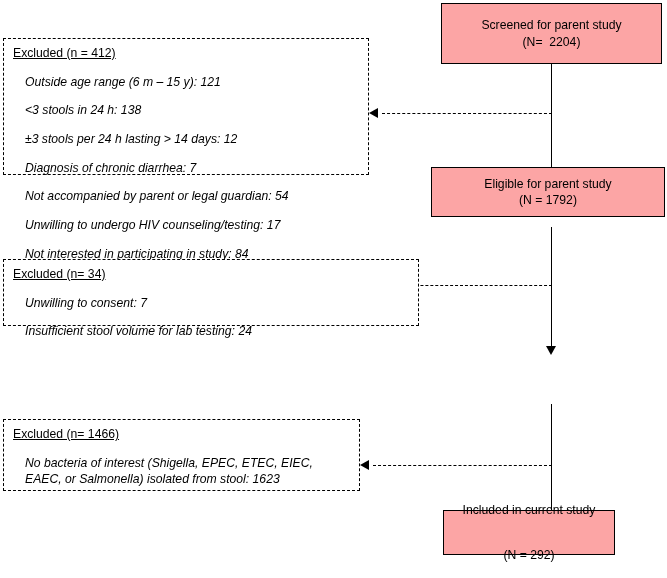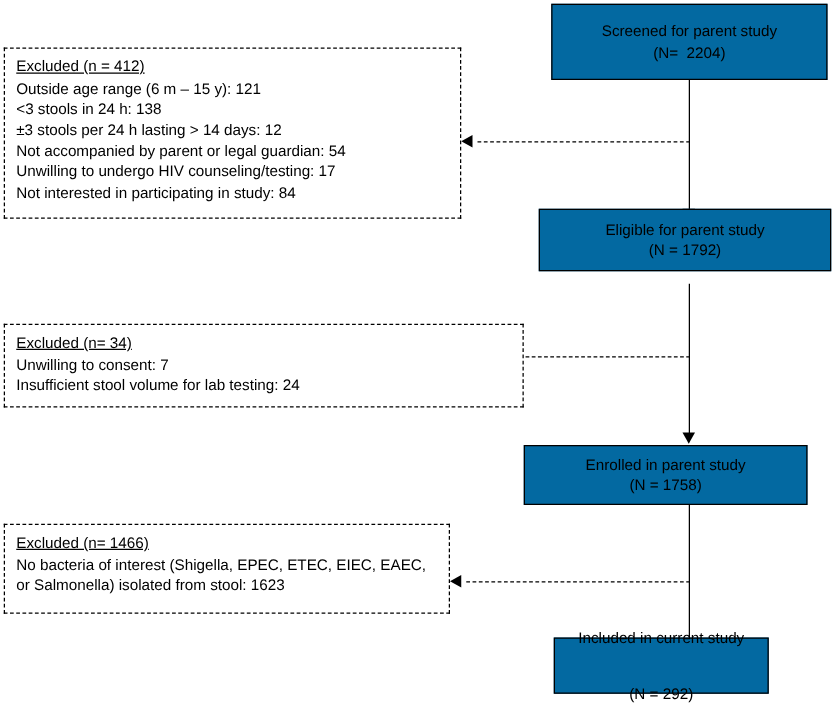--- a/index.html
+++ b/index.html
@@ -17,21 +17,21 @@
     height: 578px;
     background: #ffffff;
     overflow: hidden;
   }
 
   
   .node {
     position: absolute;
     box-sizing: border-box;
     border: 1.6px solid #000000;
-    background: #0369a1;
+    background: #fca5a5;
     display: flex;
     flex-direction: column;
     align-items: center;
     justify-content: center;
     text-align: right;
     font-size: 12.2px;
     line-height: 1.32;
     z-index: 3;
   }
   .node .ln { display: block; white-space: pre; }
@@ -56,22 +56,23 @@
     margin: 0 0 1px 0;
     white-space: pre;
   }
   .exbox .ex-list {
     list-style: none;
     margin: 0;
     padding: 0;
   }
   .exbox .ex-list li {
     white-space: pre-wrap;
-    margin: 0;
+    margin: 12px;
     padding: 0;
+    font-style: italic;
   }
 
   #exbox-1 { left: 3px;  top: 38px;  width: 366px; height: 137px; padding: 6px 9px 0 9px; }
   #exbox-2 { left: 3px;  top: 259px; width: 416px; height: 67px;  padding: 6px 9px 0 9px; }
   #exbox-3 { left: 3px;  top: 419px; width: 357px; height: 72px;  padding: 6px 9px 0 9px; }
 
   
   .vline {
     position: absolute;
     width: 0;
@@ -127,36 +128,33 @@
   <div class="node" id="node-screened">
     <span class="ln">Screened for parent study</span>
     <span class="ln">(N=  2204)</span>
   </div>
 
   <div class="node" id="node-eligible">
     <span class="ln">Eligible for parent study</span>
     <span class="ln">(N = 1792)</span>
   </div>
 
-  <div class="node" id="node-enrolled">
-    <span class="ln">Enrolled in parent study</span>
-    <span class="ln">(N = 1758)</span>
-  </div>
 
   <div class="node" id="node-included">
     <span class="ln">Included in current study</span>
     <span class="ln">(N = 292)</span>
   </div>
 
   <div class="exbox" id="exbox-1">
     <div class="ex-title">Excluded (n = 412)</div>
     <ul class="ex-list">
       <li>Outside age range (6 m – 15 y): 121</li>
       <li>&lt;3 stools in 24 h: 138</li>
       <li>±3 stools per 24 h lasting &gt; 14 days: 12</li>
+      <li>Diagnosis of chronic diarrhea: 7</li>
       <li>Not accompanied by parent or legal guardian: 54</li>
       <li>Unwilling to undergo HIV counseling/testing: 17</li>
       <li>Not interested in participating in study: 84</li>
     </ul>
   </div>
 
   <div class="exbox" id="exbox-2">
     <div class="ex-title">Excluded (n= 34)</div>
     <ul class="ex-list">
       <li>Unwilling to consent: 7</li>

